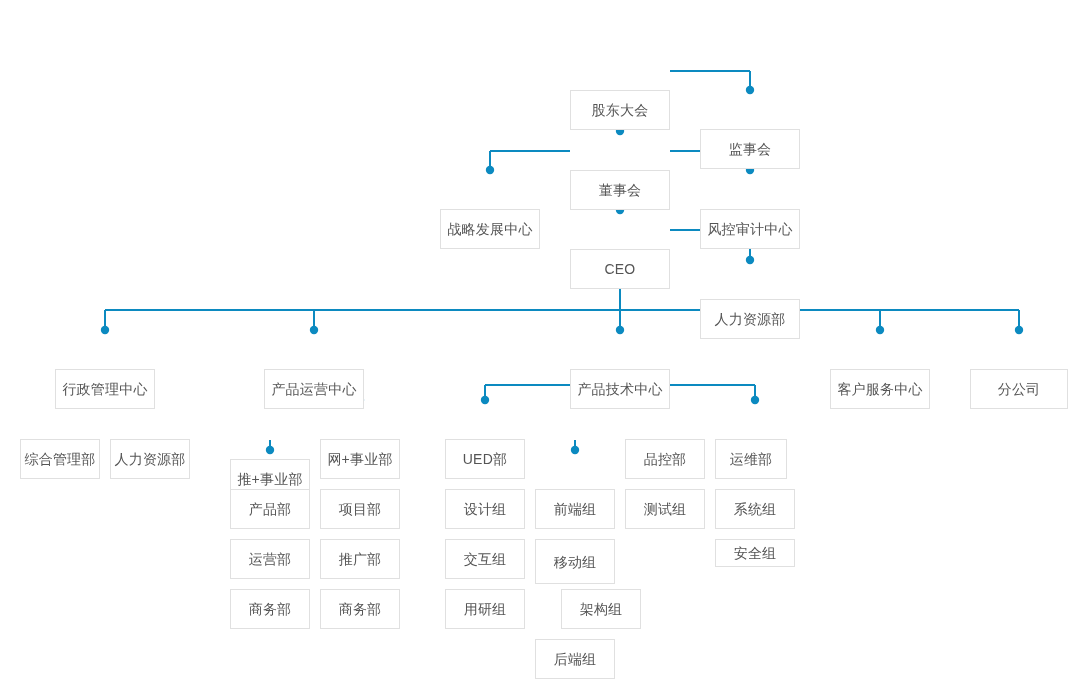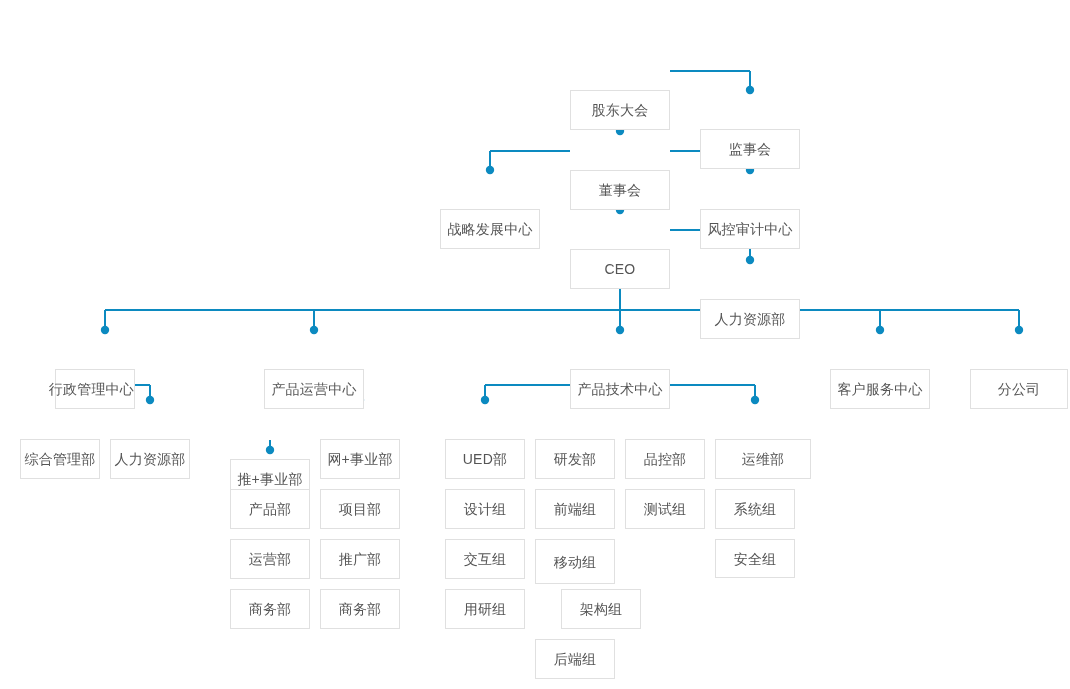--- a/index.html
+++ b/index.html
@@ -158,21 +158,21 @@
       </div>
       <div class="node" style="left: 700px; top: 170px; width: 100px; height: 40px;">
         <span class="node-label">风控审计中心</span>
       </div>
       <div class="node" style="left: 570px; top: 210px; width: 100px; height: 40px;">
         <span class="node-label">CEO</span>
       </div>
       <div class="node" style="left: 700px; top: 260px; width: 100px; height: 40px;">
         <span class="node-label">人力资源部</span>
       </div>
-      <div class="node" style="left: 55px; top: 330px; width: 80px; height: 40px; justify-content: flex-end;">
+      <div class="node" style="left: 55px; top: 330px; width: 100px; height: 40px;">
         <span class="node-label">行政管理中心</span>
       </div>
       <div class="node" style="left: 264px; top: 330px; width: 100px; height: 40px;">
         <span class="node-label">产品运营中心</span>
       </div>
       <div class="node" style="left: 830px; top: 330px; width: 100px; height: 40px;">
         <span class="node-label">客户服务中心</span>
       </div>
       <div class="node" style="left: 570px; top: 330px; width: 100px; height: 40px;">
         <span class="node-label">产品技术中心</span>
@@ -215,23 +215,20 @@
       </div>
       <div class="node" style="left: 445px; top: 450px; width: 80px; height: 40px;">
         <span class="node-label">设计组</span>
       </div>
       <div class="node" style="left: 445px; top: 500px; width: 80px; height: 40px;">
         <span class="node-label">交互组</span>
       </div>
       <div class="node" style="left: 445px; top: 550px; width: 80px; height: 40px;">
         <span class="node-label">用研组</span>
       </div>
-      <div class="node" style="left: 535px; top: 400px; width: 80px; height: 40px;">
-        <span class="node-label">研发部</span>
-      </div>
       <div class="node" style="left: 535px; top: 450px; width: 80px; height: 40px;">
         <span class="node-label">前端组</span>
       </div>
       <div class="node" style="left: 535px; top: 500px; width: 80px; height: 45px;">
         <span class="node-label">移动组</span>
       </div>
       <div class="node" style="left: 561px; top: 550px; width: 80px; height: 40px;">
         <span class="node-label">架构组</span>
       </div>
       <div class="node" style="left: 535px; top: 600px; width: 80px; height: 40px;">
@@ -239,23 +236,23 @@
       </div>
       <div class="node" style="left: 535px; top: 650px; width: 80px; height: 40px;">
         <span class="node-label">数据组</span>
       </div>
       <div class="node" style="left: 625px; top: 400px; width: 80px; height: 40px;">
         <span class="node-label">品控部</span>
       </div>
       <div class="node" style="left: 625px; top: 450px; width: 80px; height: 40px;">
         <span class="node-label">测试组</span>
       </div>
-      <div class="node" style="left: 715px; top: 400px; width: 96px; height: 40px;">
+      <div class="node" style="left: 715px; top: 400px; width: 72px; height: 40px;">
         <span class="node-label">运维部</span>
       </div>
       <div class="node" style="left: 715px; top: 450px; width: 80px; height: 40px;">
         <span class="node-label">系统组</span>
       </div>
-      <div class="node" style="left: 715px; top: 500px; width: 80px; height: 39px;">
+      <div class="node" style="left: 715px; top: 500px; width: 80px; height: 28px;">
         <span class="node-label">安全组</span>
       </div>
     </div>
 </div>
 
 </body></html>

